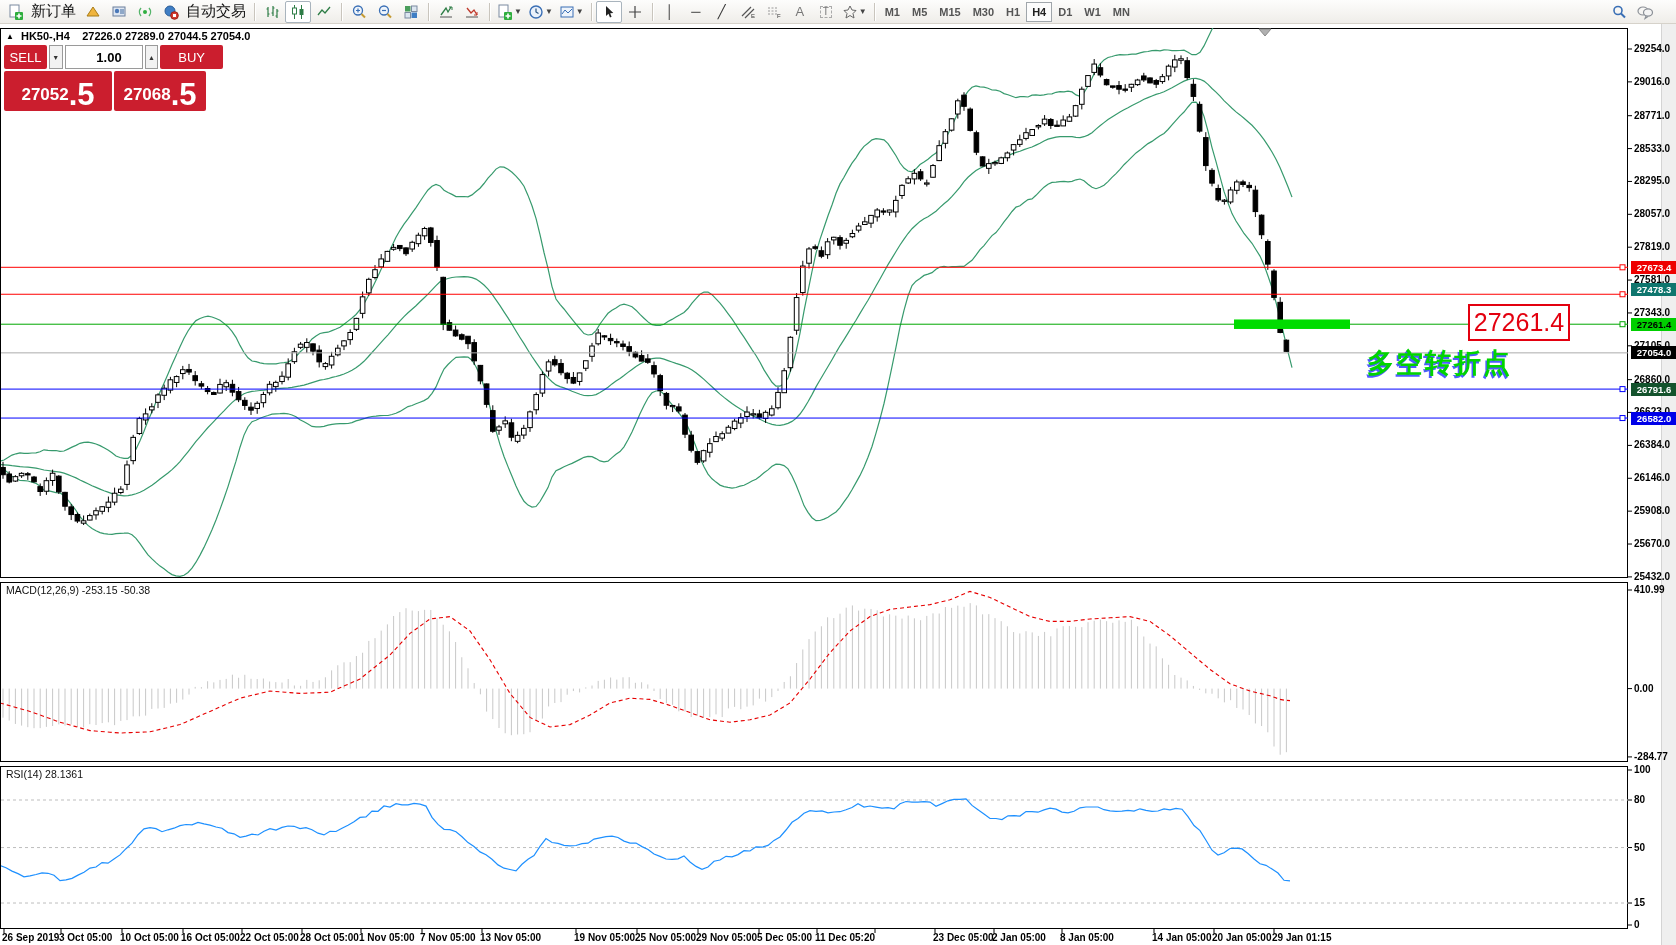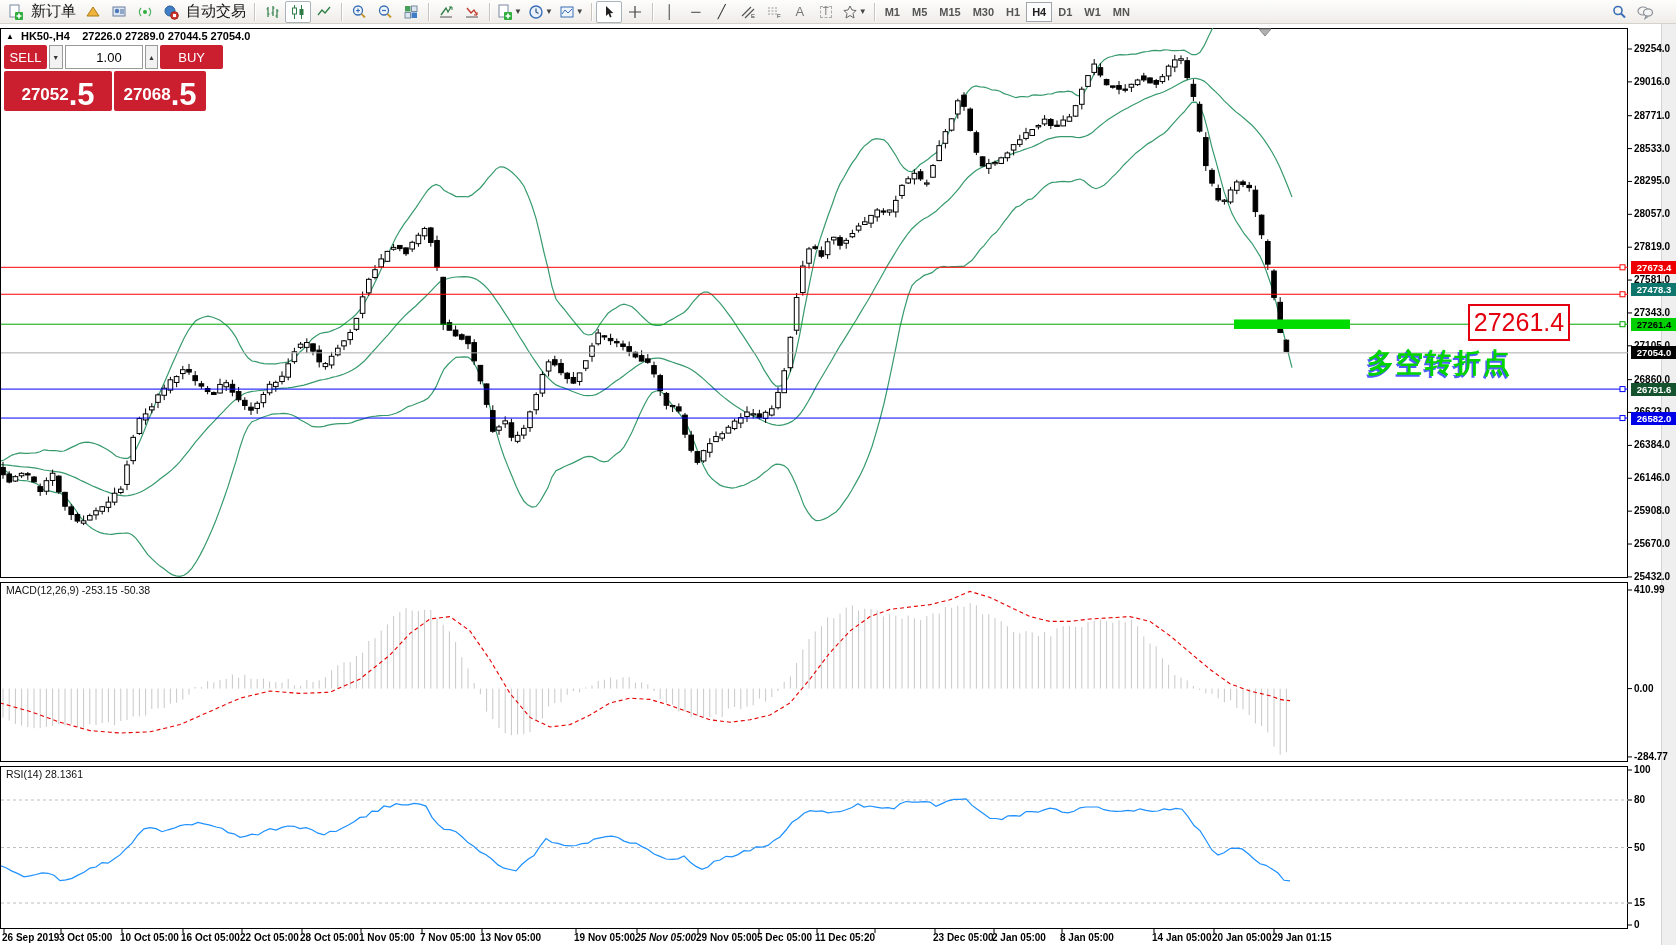--- a/index.html
+++ b/index.html
@@ -31,21 +31,21 @@
         display:flex;align-items:center;justify-content:center;white-space:nowrap;}
   .t-label{position:absolute;z-index:5;font-size:10px;font-weight:700;color:#000;white-space:nowrap;top:932px;}
   
   .trade-panel{position:absolute;left:4px;top:45px;width:219px;z-index:20;}
   .tp-row{display:flex;gap:2px;}
   .tp-btn{background:#cb1e2e;color:#fff;font-size:13px;font-weight:400;display:flex;align-items:center;justify-content:center;
           height:24px;border-radius:2px;}
   .tp-sell{width:52px;text-align:right;} .tp-buy{width:76px;}
   .tp-spin{width:14px;height:22px;border:1px solid #9a9a9a;background:#f2f2f2;color:#333;font-size:7px;
            display:flex;align-items:center;justify-content:center;}
-  .tp-vol{width:68px;height:22px;border:1px solid #9a9a9a;background:#fff;color:#000;font-size:13px;font-weight:400;
+  .tp-vol{width:68px;height:22px;border:1px solid #9a9a9a;background:#fff;color:#000;font-size:13px;font-weight:700;
           display:flex;align-items:center;justify-content:flex-end;padding-right:20px;}
   .tp-price{background:#cb1e2e;color:#fff;height:37px;margin-top:2px;border-radius:2px;
             display:flex;align-items:flex-end;justify-content:center;padding-bottom:3px;}
   .tp-price .pmain{font-size:17px;font-weight:700;margin-bottom:3px;}
   .tp-price .pfrac{font-size:31px;font-weight:700;line-height:0.85;}
   .tp-price-sell{width:108px;} .tp-price-buy{width:92px;}
   
   .callout{position:absolute;left:1468px;top:304px;width:98px;height:33px;z-index:15;
            border:2px solid #e3000f;background:#fff;color:#e3000f;font-size:25px;
            display:flex;align-items:center;justify-content:center;}
@@ -1045,21 +1045,21 @@
       <div class="t-label" style="left: 2px;">26 Sep 2019</div>
       <div class="t-label" style="left: 59px;">3 Oct 05:00</div>
       <div class="t-label" style="left: 120px;">10 Oct 05:00</div>
       <div class="t-label" style="left: 181px;">16 Oct 05:00</div>
       <div class="t-label" style="left: 240px;">22 Oct 05:00</div>
       <div class="t-label" style="left: 300px;">28 Oct 05:00</div>
       <div class="t-label" style="left: 359px;">1 Nov 05:00</div>
       <div class="t-label" style="left: 420px;">7 Nov 05:00</div>
       <div class="t-label" style="left: 480px;">13 Nov 05:00</div>
       <div class="t-label" style="left: 574px;">19 Nov 05:00</div>
-      <div class="t-label" style="left: 635px; font-style: italic;">25 Nov 05:00</div>
+      <div class="t-label" style="left: 635px;">25 Nov 05:00</div>
       <div class="t-label" style="left: 696px;">29 Nov 05:00</div>
       <div class="t-label" style="left: 757px;">5 Dec 05:00</div>
       <div class="t-label" style="left: 815px;">11 Dec 05:20</div>
       <div class="t-label" style="left: 873px; margin-top: 19px;">17 Dec 05:00</div>
       <div class="t-label" style="left: 933px;">23 Dec 05:00</div>
       <div class="t-label" style="left: 992px;">2 Jan 05:00</div>
       <div class="t-label" style="left: 1060px;">8 Jan 05:00</div>
       <div class="t-label" style="left: 1152px;">14 Jan 05:00</div>
       <div class="t-label" style="left: 1212px;">20 Jan 05:00</div>
       <div class="t-label" style="left: 1272px;">29 Jan 01:15</div>

